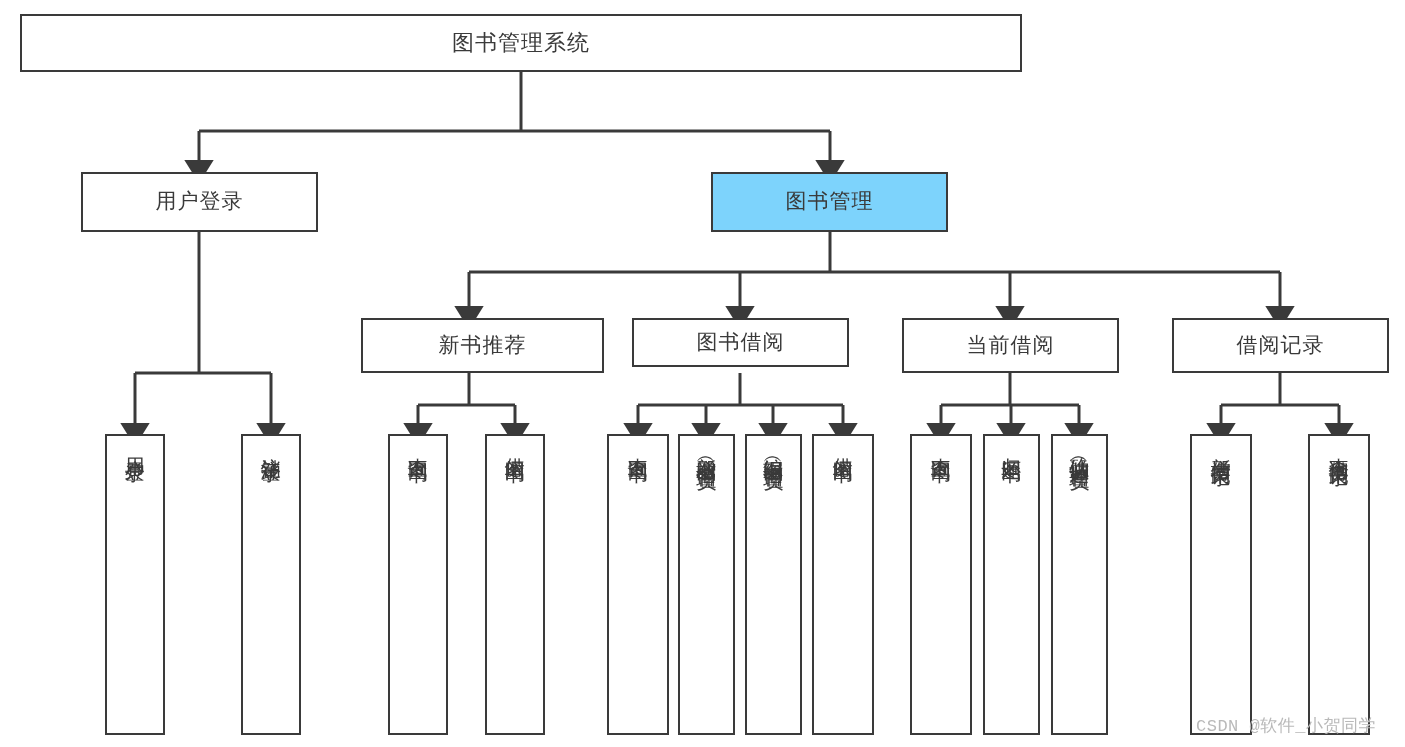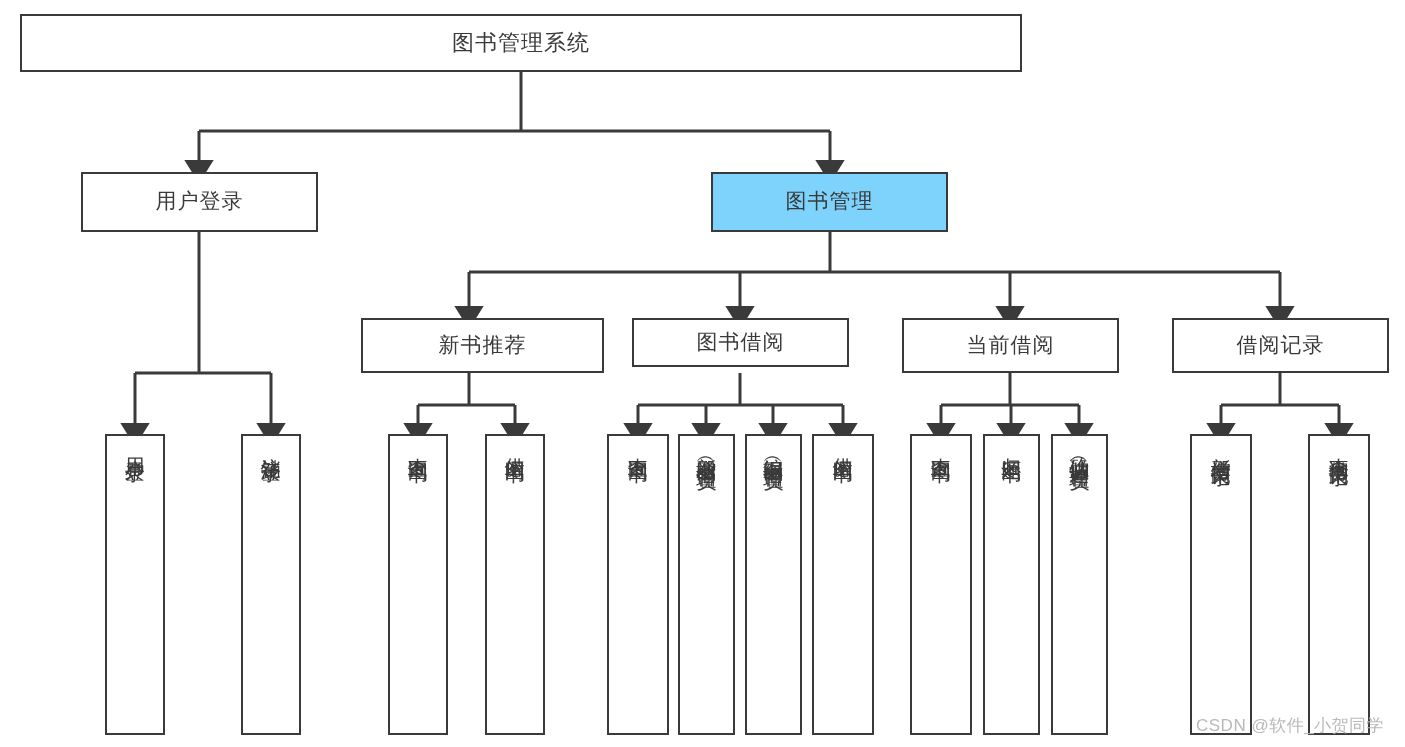--- a/index.html
+++ b/index.html
@@ -57,21 +57,21 @@
     letter-spacing: 2px;
     white-space: nowrap;
     color: #3a3a3a;
   }
   .watermark {
     position: absolute;
     font-size: 17px;
     color: #b9b9b9;
     letter-spacing: 0.5px;
     white-space: nowrap;
-    font-family: Liberation Sans, sans-serif;
+    font-family: Liberation Mono, monospace;
   }
 </style>
 </head>
 <body>
 
 <div id="canvas" style="background: rgb(255, 255, 255);">
 
   <svg id="edges" viewBox="0 0 1405 747" xmlns="http://www.w3.org/2000/svg">
     <defs>
       <marker id="arw" markerWidth="9" markerHeight="10" refX="1.5" refY="5" orient="auto" markerUnits="strokeWidth">

